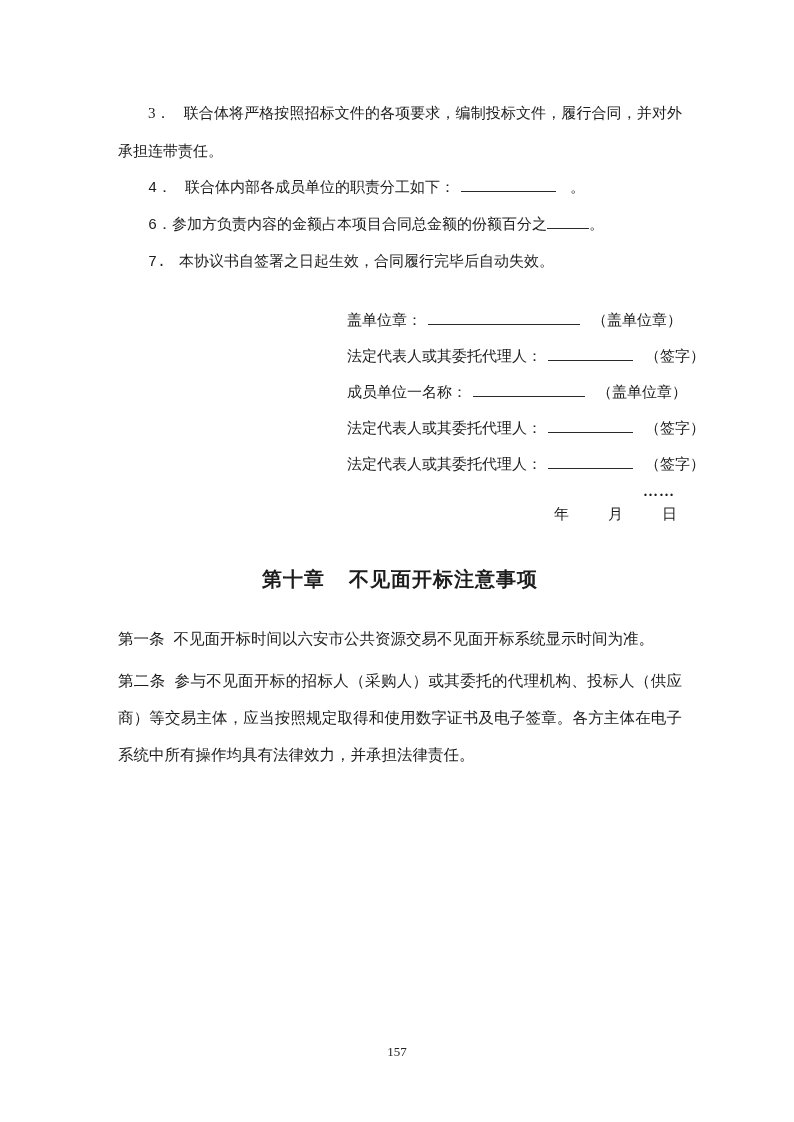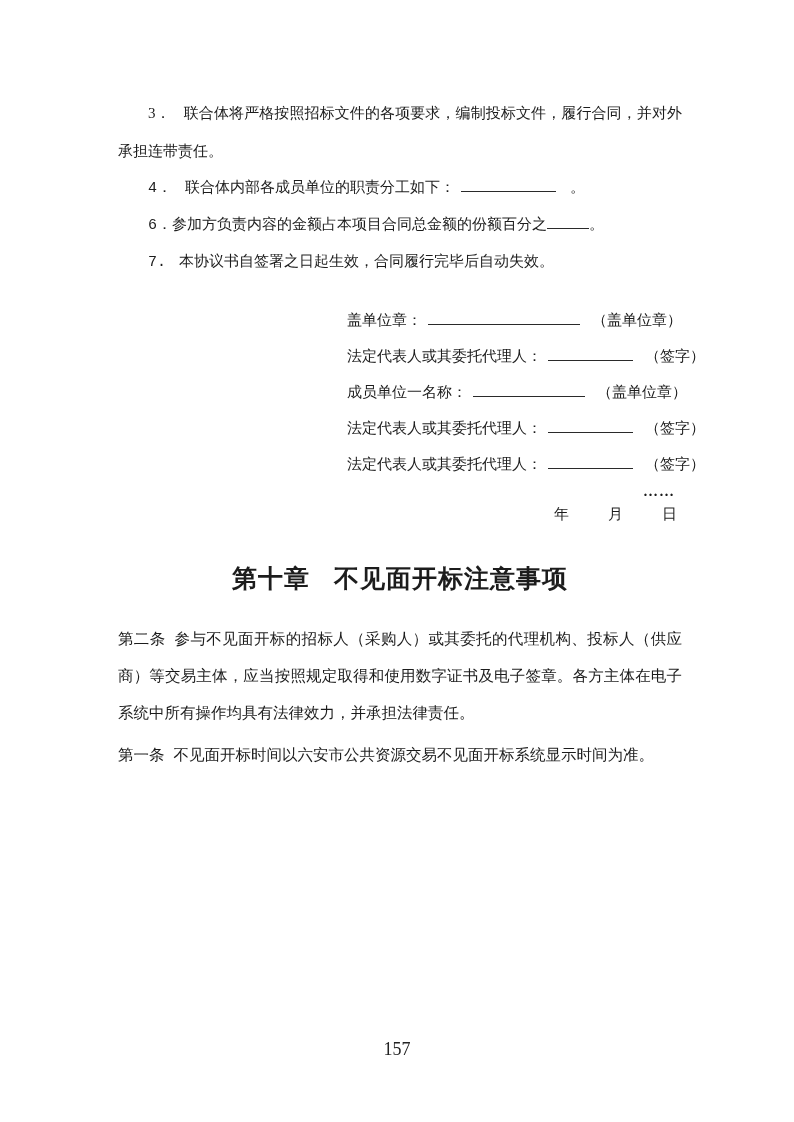--- a/index.html
+++ b/index.html
@@ -67,21 +67,21 @@
     gap: 39px;
     padding-right: 14px;
     line-height: 28px;
     font-size: 15px;
   }
 
   
   .chapter {
     margin-top: 34px;
     text-align: center;
-    font-size: 25px;
+    font-size: 20px;
     font-weight: bold;
     line-height: 34px;
     letter-spacing: 1px;
   }
   .title-gap { display: inline-block; width: 24px; }
 
   
   .articles { margin-top: 24px; }
   .article {
     font-size: 15.5px;
@@ -89,21 +89,21 @@
     margin: 0 0 5px 0;
     text-align: justify;
   }
   .art-label { margin-right: 9px; }
 
   .page-number {
     position: absolute;
     left: 0; right: 0;
     bottom: 62px;
     text-align: center;
-    font-size: 18px;
+    font-size: 13px;
     color: #222;
   }
 </style>
 </head>
 <body>
 
 <div class="page">
   <div class="content">
 
     <p class="li first gapnum"><span class="num">3．</span><span>联合体将严格按照招标文件的各项要求，编制投标文件，履行合同，并对外承担连带责任。</span></p>
@@ -127,20 +127,20 @@
       <div class="date-line">
         <span>年</span>
         <span>月</span>
         <span>日</span>
       </div>
     </div>
 
     <h1 class="chapter"><span>第十章</span><span class="title-gap"></span><span>不见面开标注意事项</span></h1>
 
     <div class="articles">
+      <p class="article"><span class="art-label">第一条</span><span>不见面开标时间以六安市公共资源交易不见面开标系统显示时间为准。</span></p>
       <p class="article"><span class="art-label">第二条</span><span>参与不见面开标的招标人（采购人）或其委托的代理机构、投标人（供应商）等交易主体，应当按照规定取得和使用数字证书及电子签章。各方主体在电子系统中所有操作均具有法律效力，并承担法律责任。</span></p>
-      <p class="article"><span class="art-label">第一条</span><span>不见面开标时间以六安市公共资源交易不见面开标系统显示时间为准。</span></p>
     </div>
 
   </div>
 
   <div class="page-number">157</div>
 </div>
 
 </body></html>

